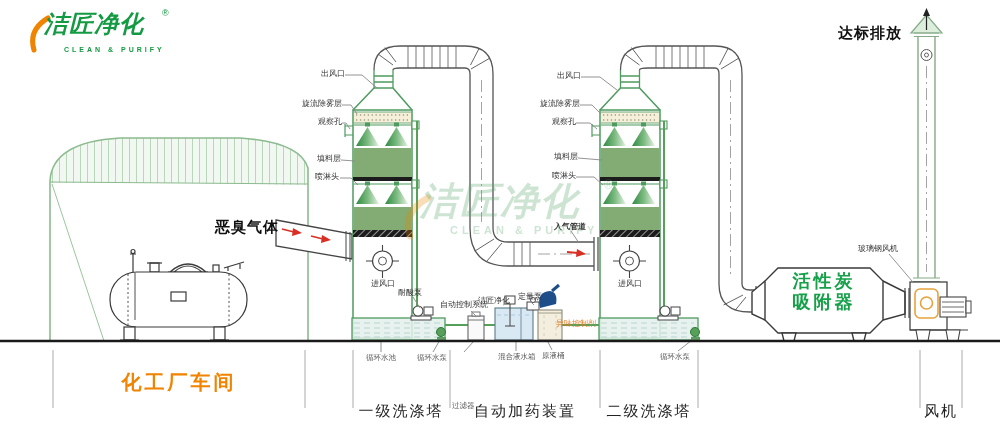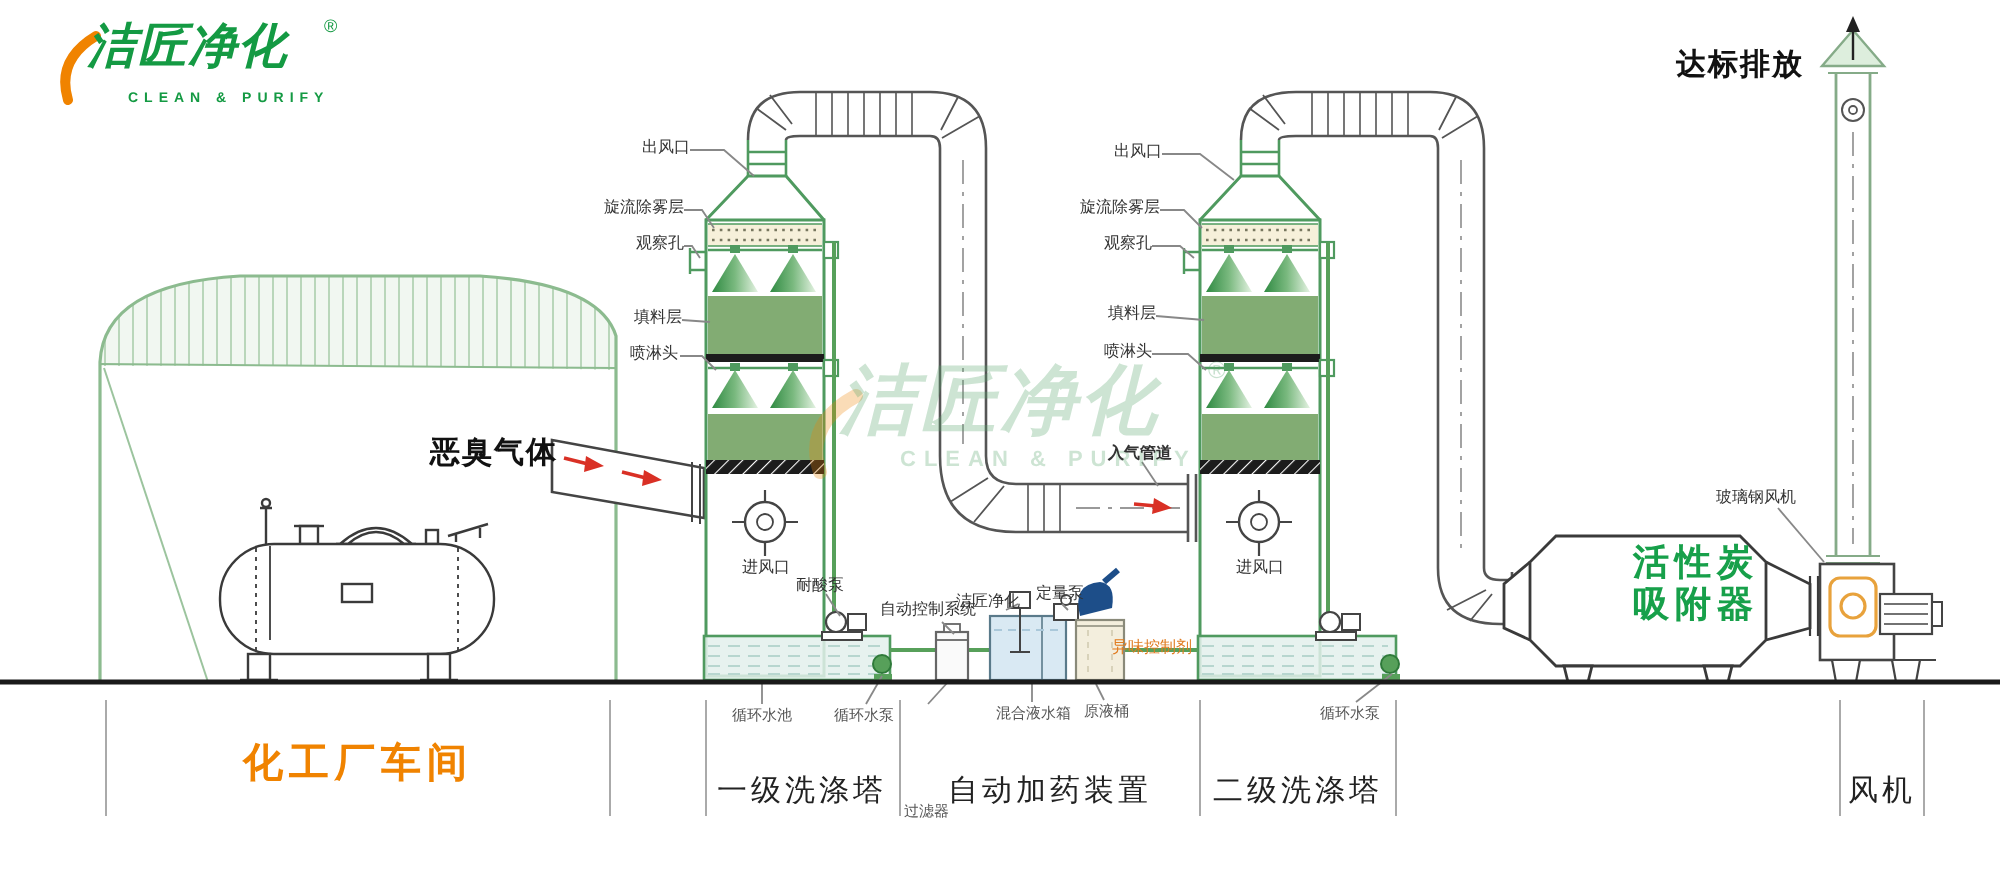--- a/index.html
+++ b/index.html
@@ -4,23 +4,23 @@
 <style>
   html,body{margin:0;padding:0;background:#fff;}
   #stage{position:relative;width:1000px;height:445px;background:#fff;overflow:hidden;
          font-family:"Liberation Sans","DejaVu Sans",sans-serif;}
   #lineart{position:absolute;left:0;top:0;z-index:1;}
   .lbl{position:absolute;font-size:8px;color:#333;white-space:nowrap;line-height:1;z-index:3;}
   .lbl-sm{position:absolute;font-size:7.5px;color:#555;white-space:nowrap;line-height:1;z-index:3;}
   .lbl-big{position:absolute;font-size:15px;font-weight:bold;color:#111;white-space:nowrap;line-height:1;z-index:3;letter-spacing:1px;}
   .lbl-orange{color:#e07b1f;}
   .ads{position:absolute;font-size:18px;font-weight:bold;color:#17a04a;letter-spacing:3px;
-       transform:translateX(-50%);white-space:nowrap;line-height:1;z-index:3;margin-left:24px;}
+       transform:translateX(-50%);white-space:nowrap;line-height:1;z-index:3;}
   .section{position:absolute;font-size:15px;color:#222;letter-spacing:2px;transform:translateX(-50%);
-           white-space:nowrap;line-height:1;z-index:3;}
+           white-space:nowrap;line-height:1;z-index:3;margin-top:15px;}
   .section-workshop{position:absolute;font-size:20px;font-weight:bold;color:#f08300;letter-spacing:3px;
            transform:translateX(-50%);white-space:nowrap;line-height:1;z-index:3;}
   
   .logo{position:absolute;left:26px;top:6px;width:170px;height:60px;z-index:3;}
   .logo-name{position:absolute;left:18px;top:6px;font-size:24px;font-weight:bold;font-style:italic;
              color:#149a43;letter-spacing:1px;line-height:1;}
   .logo-reg{position:absolute;left:136px;top:2px;font-size:9px;color:#149a43;font-style:normal;}
   .logo-tag{position:absolute;left:38px;top:40px;font-size:7px;font-weight:bold;letter-spacing:3px;color:#149a43;}
   .logo-swoosh{position:absolute;left:0;top:4px;}
   

